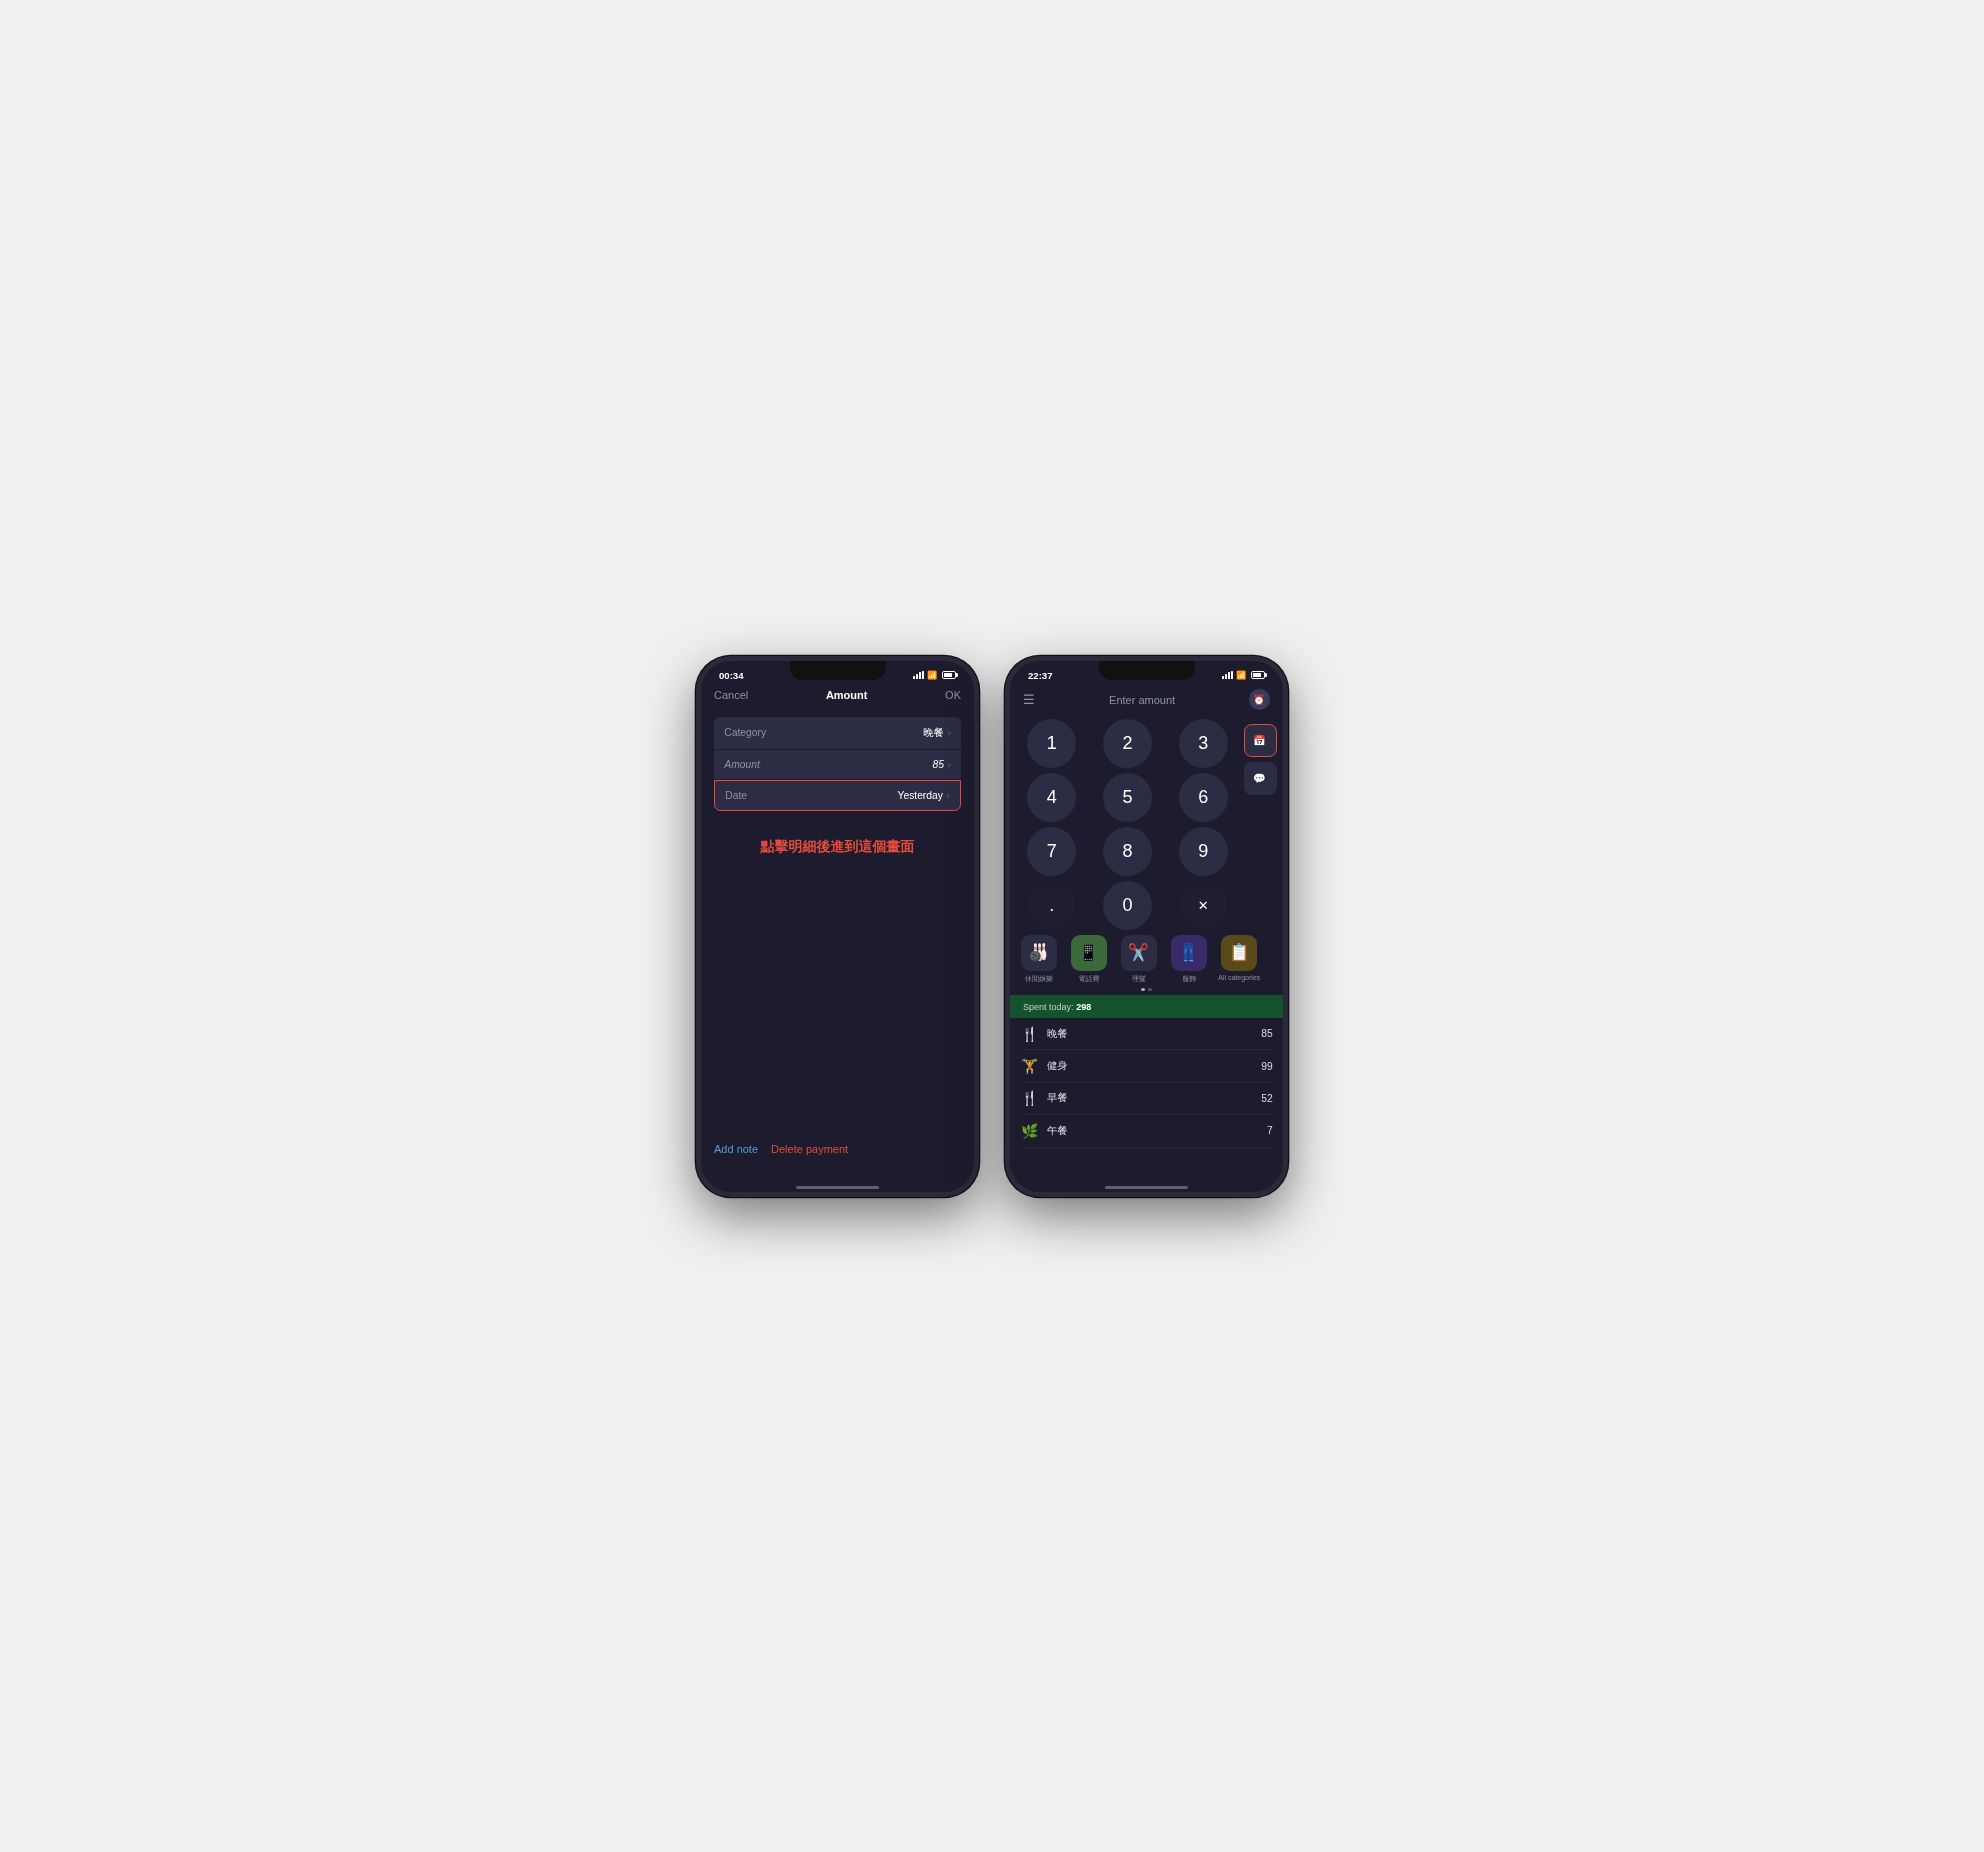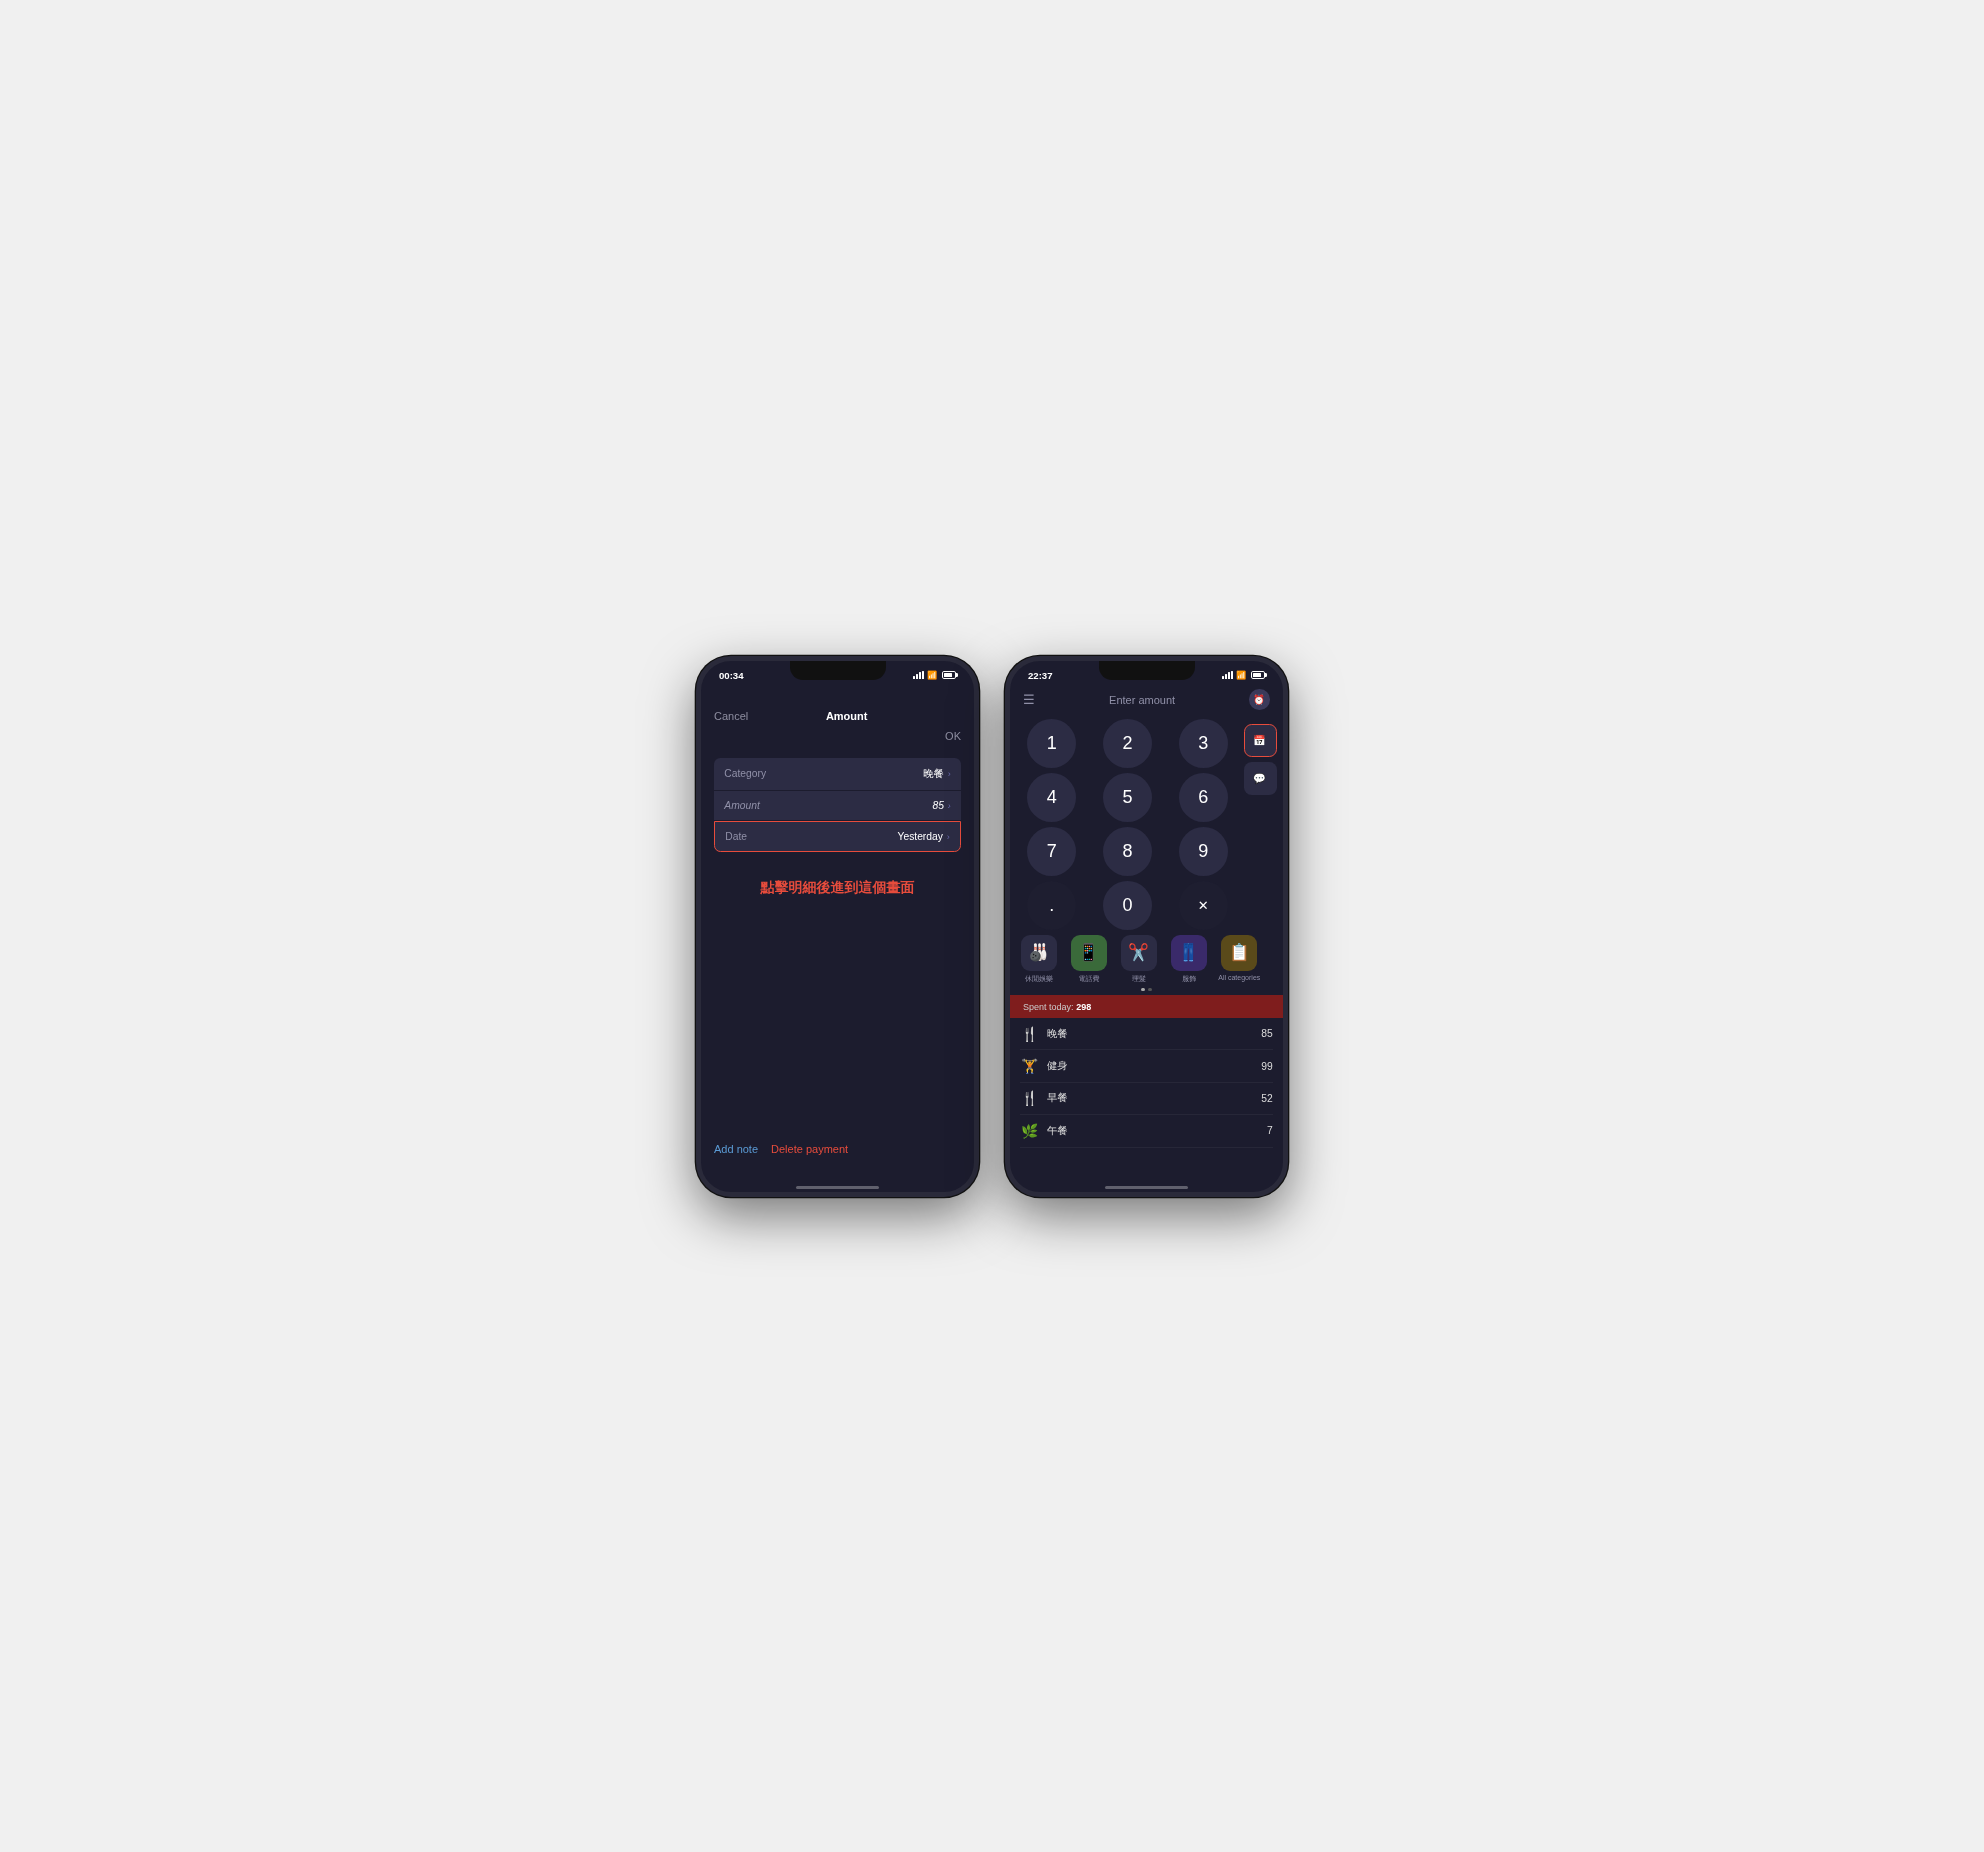--- a/index.html
+++ b/index.html
@@ -128,21 +128,20 @@
     }
     .nav-title {
       color: #fff;
       font-size: 11px;
       font-weight: 600;
     }
     .nav-ok {
       color: #8e8ea0;
       font-size: 11px;
       cursor: pointer;
-      margin-top: 41px;
     }
 
     .form-section {
       margin: 6.4px 13px;
     }
     .form-row {
       display: flex;
       justify-content: space-between;
       align-items: center;
       padding: 9px 10.3px;
@@ -283,21 +282,21 @@
       height: 3.8px;
       border-radius: 50%;
       background: #555;
     }
     .dot.active {
       background: #aaa;
     }
 
     
     .today-bar {
-      background: #7f1d1d;
+      background: #14532d;
       padding: 6.4px 13px;
       color: #ccc;
       font-size: 9px;
       display: flex;
       align-items: center;
       gap: 2.6px;
     }
     .today-amount {
       color: #fff;
       font-weight: 600;

